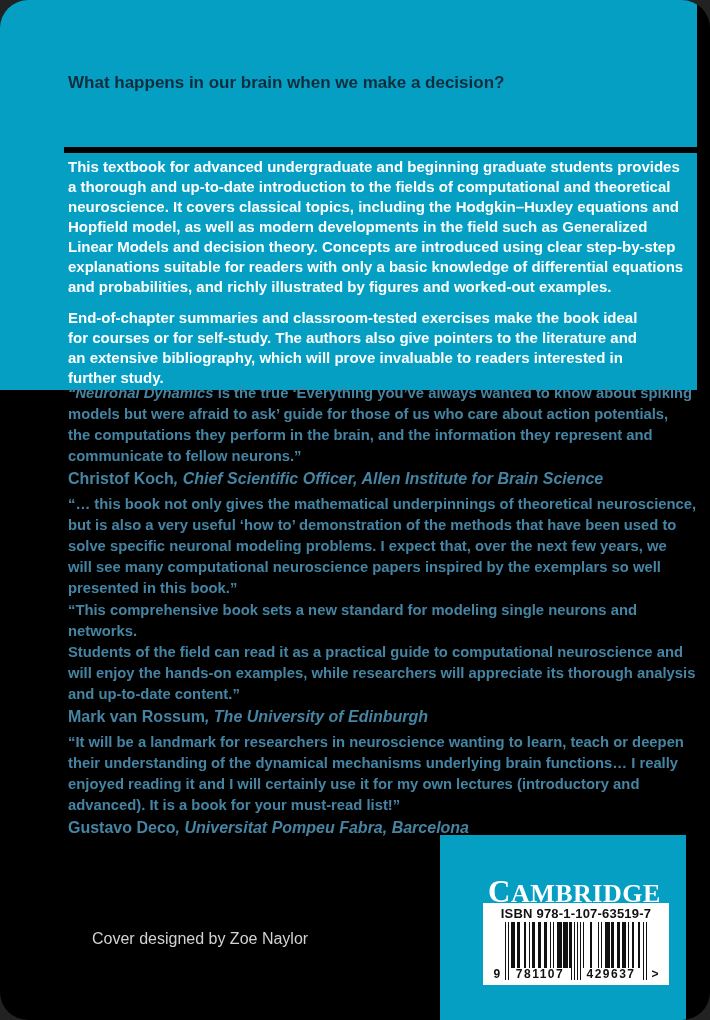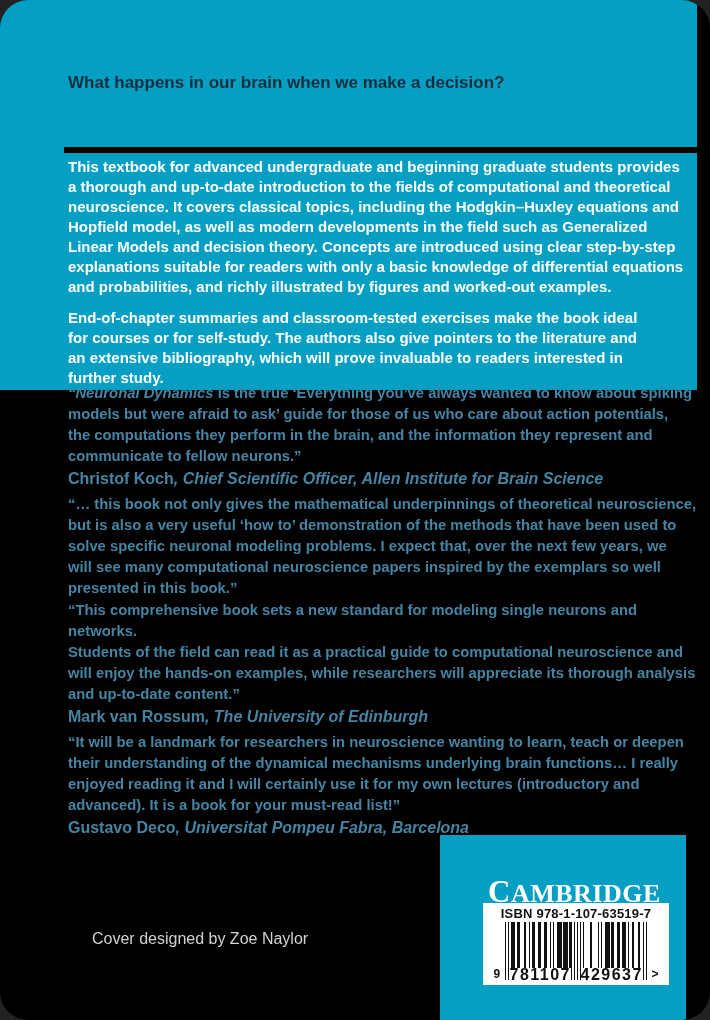--- a/index.html
+++ b/index.html
@@ -40,21 +40,21 @@
   .cam-l1::first-letter{font-size:31px;}
   .cam-l2{font-family:"Liberation Serif", serif;font-weight:700;font-size:14px;line-height:16px;letter-spacing:1.6px;}
   .cam-url{font-weight:400;font-size:15px;line-height:14px;margin-top:13px;}
   
   .isbn-box{position:absolute;left:483px;top:903px;width:186px;height:82px;background:#fff;color:#111;}
   .isbn-label{text-align:center;font-weight:700;font-size:13px;line-height:15px;padding-top:3px;letter-spacing:0.2px;}
   .bars-wrap{position:relative;width:143px;height:58px;margin:1px auto 0 auto;}
   .bars{display:flex;height:100%;}
   .bar{width:1.5px;height:100%;}
   .bar.on{background:#111;}
-  .bc-digit{position:absolute;bottom:-1px;background:#fff;font-weight:700;font-size:16px;line-height:13px;letter-spacing:1.5px;text-align:center;}
+  .bc-digit{position:absolute;bottom:-1px;background:#fff;font-weight:700;font-size:12px;line-height:13px;letter-spacing:1.5px;text-align:center;}
   .dg-left{left:5px;width:61px;}
   .dg-right{left:76px;width:61px;}
   .bc-nine{position:absolute;left:-11px;bottom:-1px;font-weight:700;font-size:12px;line-height:13px;}
   .bc-arrow{position:absolute;right:-11px;bottom:-1px;font-weight:700;font-size:12px;line-height:13px;}
   .credit{position:absolute;left:60px;top:930px;color:#d2d2d2;font-size:16px;font-weight:400;margin-left:32px;}
 </style>
 </head>
 <body>
 
 <div class="cover">

